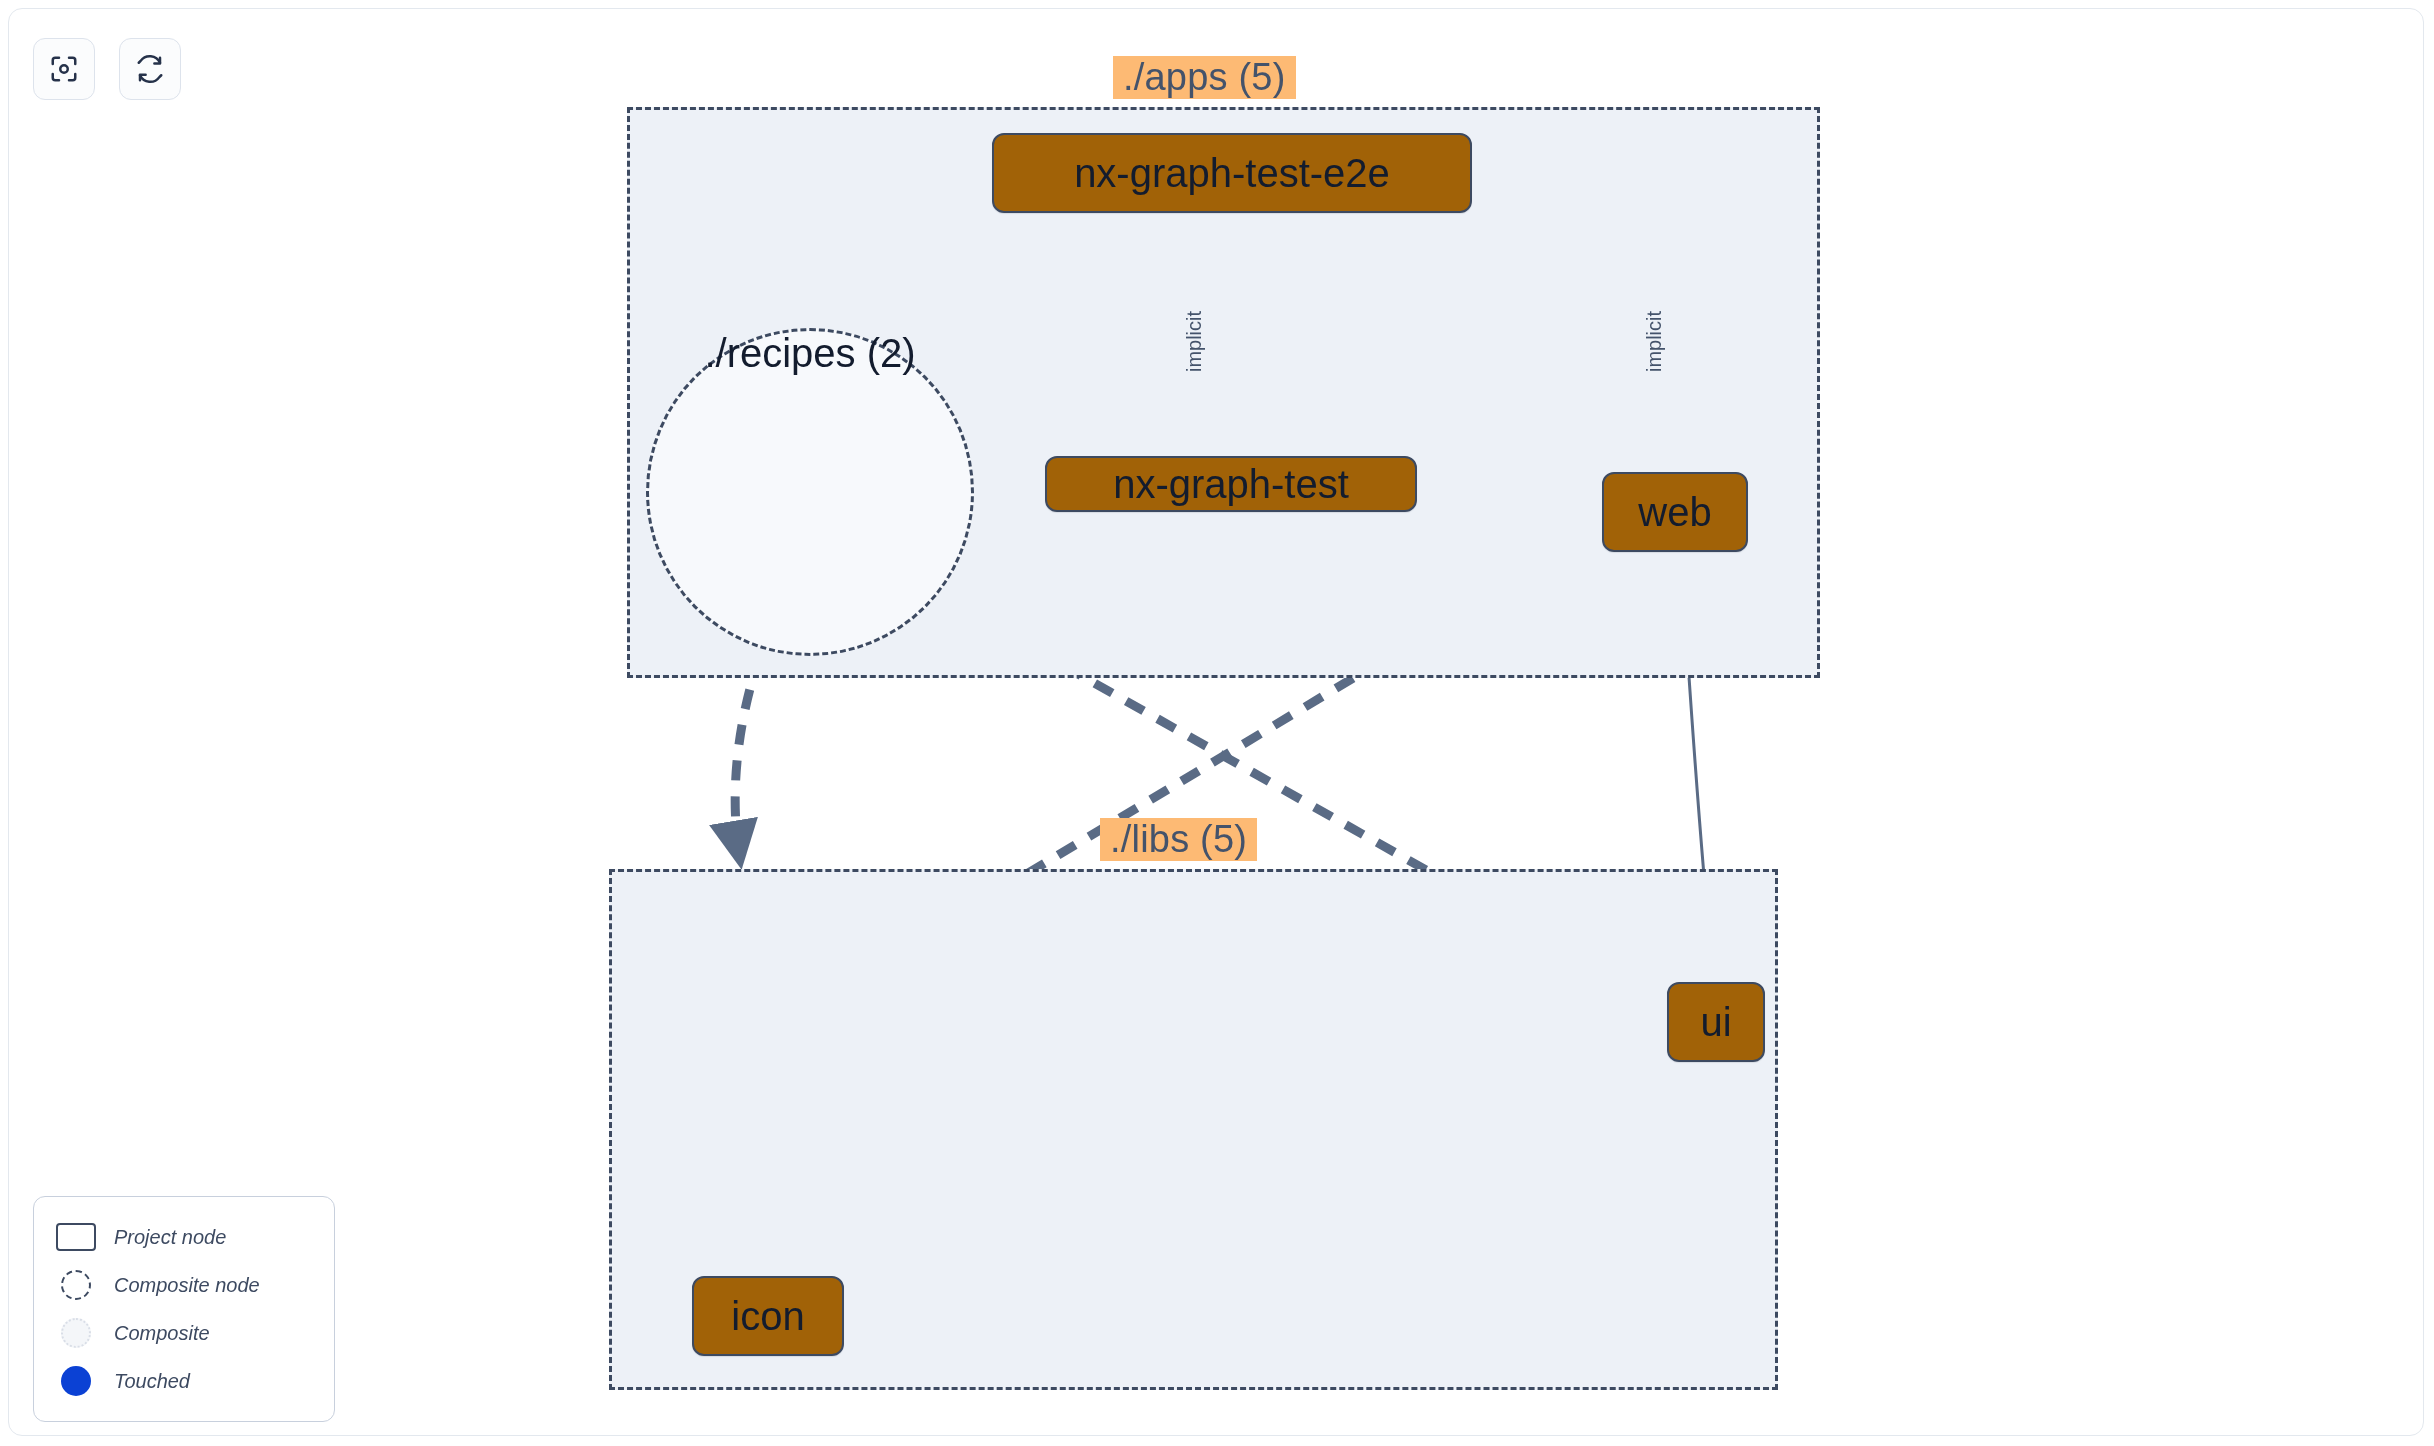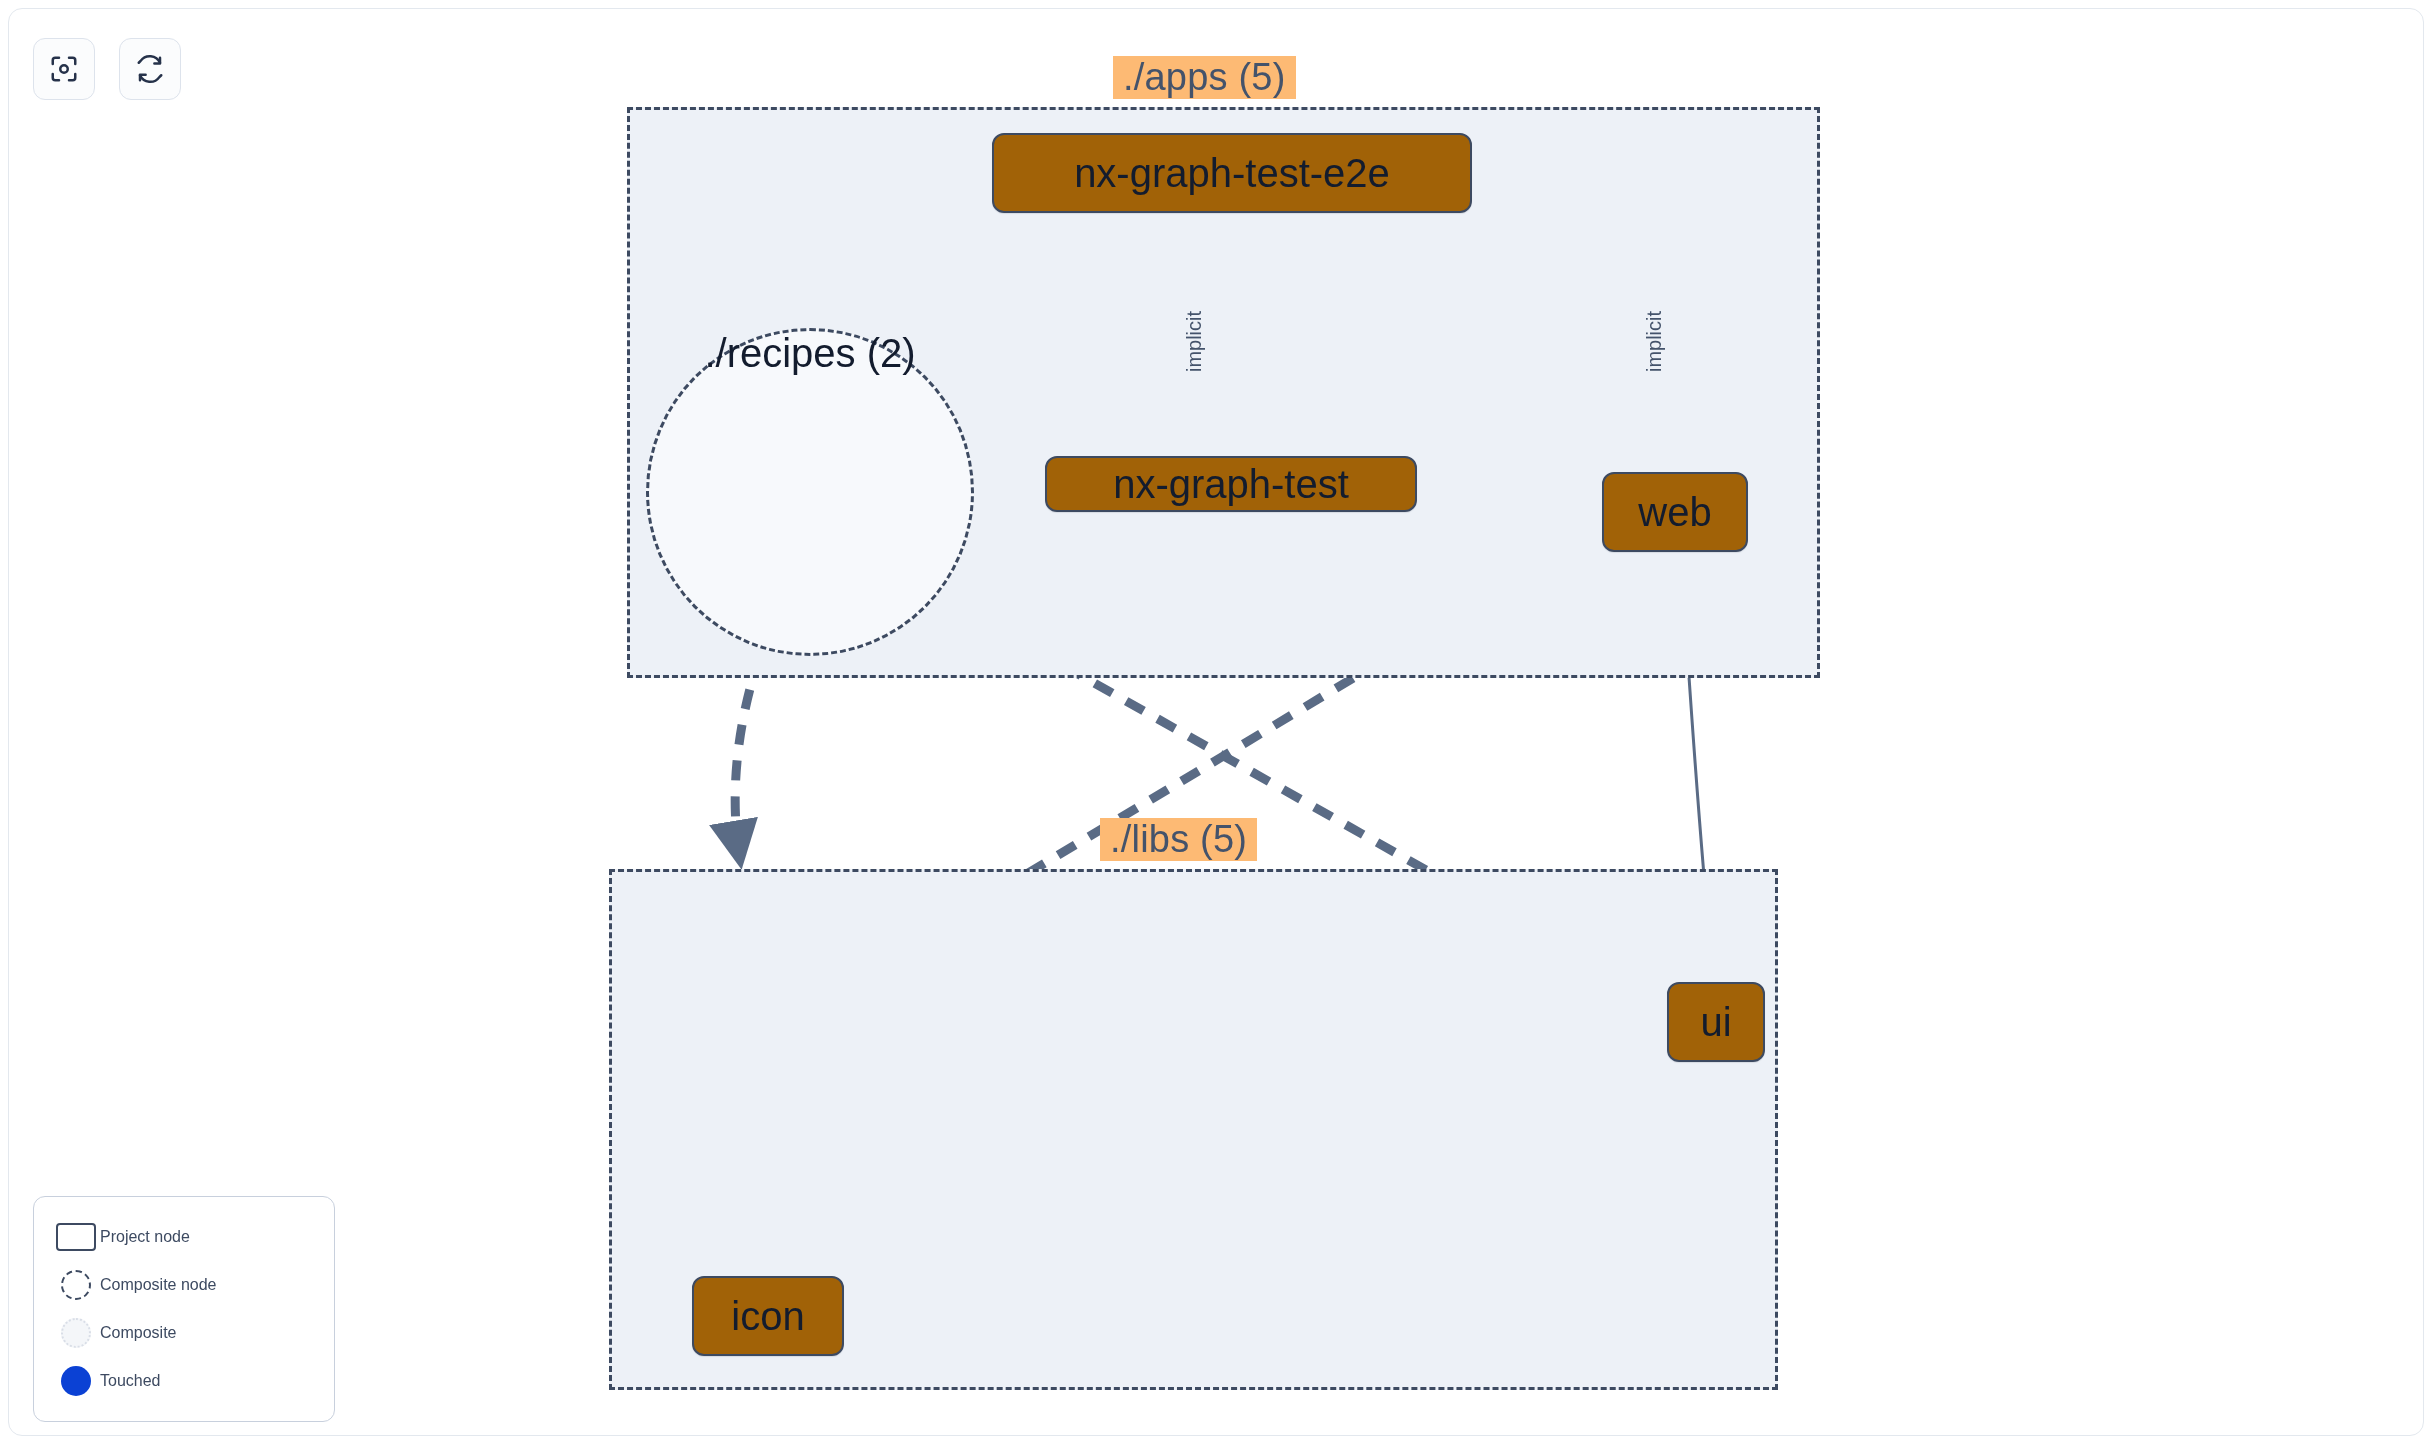--- a/index.html
+++ b/index.html
@@ -171,22 +171,24 @@
     border-radius: 50%;
     background: #f4f6f9;
     box-sizing: border-box;
   }
   .sw-touched {
     width: 30px; height: 30px;
     border-radius: 50%;
     background: #0b41d4;
   }
   .legend-text {
+    margin-left: 14px;
     color: #3d4a61;
-    font-size: 16px;
+    font-size: 20px;
+    font-style: italic;
   }
 </style>
 </head>
 <body>
 
 <div id="root">
 
   <div class="canvas-frame"></div>
 
   <div class="toolbar">

